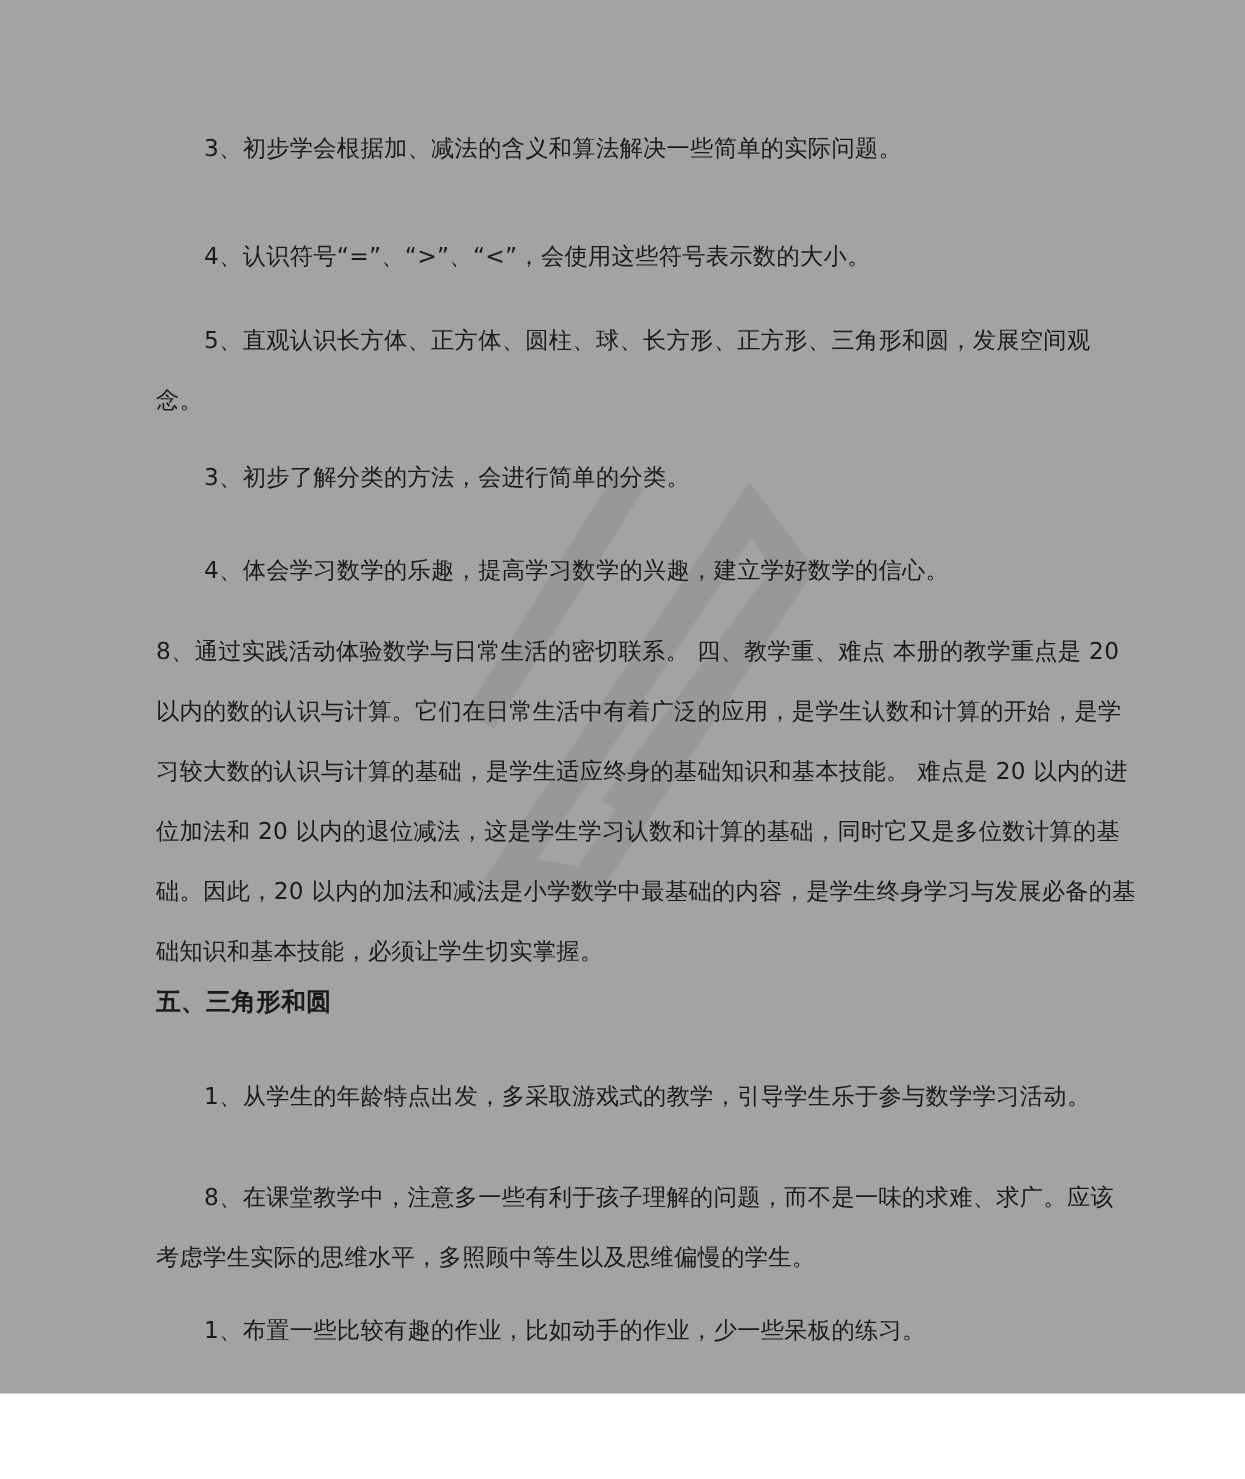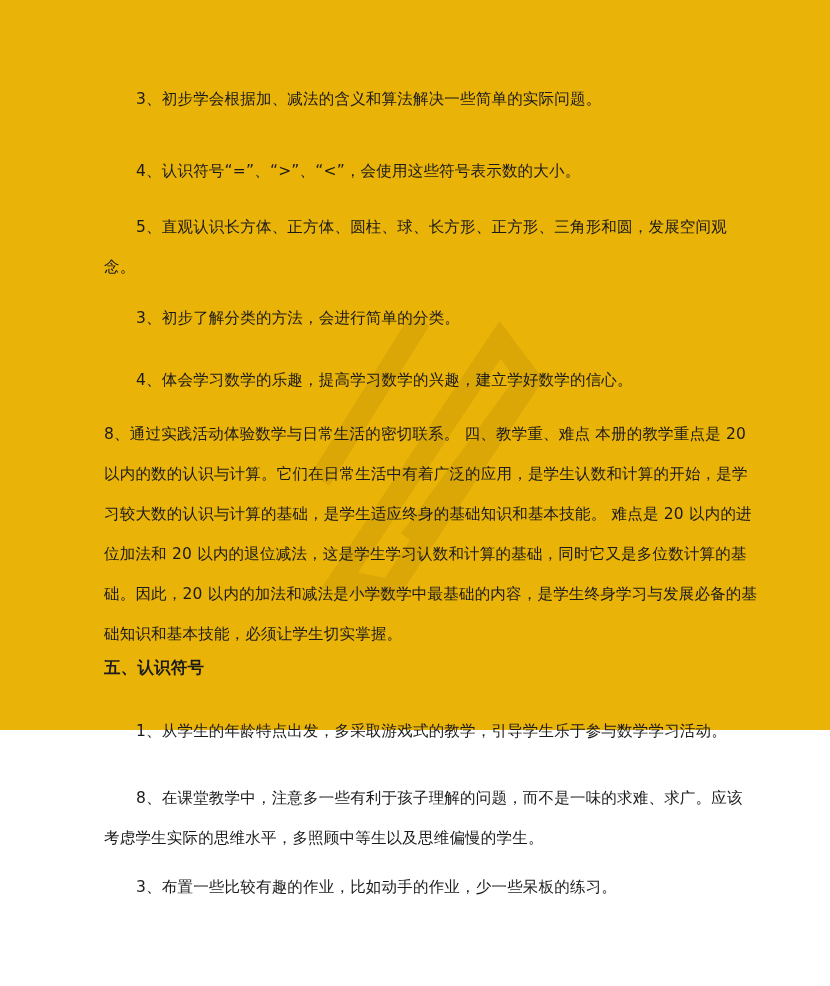--- a/index.html
+++ b/index.html
@@ -13,22 +13,22 @@
       position: relative;
       overflow: hidden;
       font-family: "DejaVu Sans", "Liberation Sans", sans-serif;
       color: #1a1a1a;
     }
     .page {
       position: absolute;
       left: 0;
       top: 0;
       width: 830px;
-      height: 730px;
-      background: #eab308;
+      height: 929px;
+      background: #a3a3a3;
     }
     .content {
       position: absolute;
       left: 104px;
       width: 654px;
     }
     .para {
       position: absolute;
       left: 0;
       width: 654px;
@@ -70,19 +70,19 @@
 
   <div class="content">
     <p class="para indent" style="top:84px">3、初步学会根据加、减法的含义和算法解决一些简单的实际问题。</p>
     <p class="para indent" style="top:156px">4、认识符号“=”、“&gt;”、“&lt;”，会使用这些符号表示数的大小。</p>
     <p class="para indent block" style="top:207px">5、直观认识长方体、正方体、圆柱、球、长方形、正方形、三角形和圆，发展空间观念。</p>
     <p class="para indent" style="top:303px">3、初步了解分类的方法，会进行简单的分类。</p>
     <p class="para indent" style="top:365px">4、体会学习数学的乐趣，提高学习数学的兴趣，建立学好数学的信心。</p>
 
     <p class="para block" style="top:414px">8、通过实践活动体验数学与日常生活的密切联系。 四、教学重、难点 本册的教学重点是 20 以内的数的认识与计算。它们在日常生活中有着广泛的应用，是学生认数和计算的开始，是学习较大数的认识与计算的基础，是学生适应终身的基础知识和基本技能。 难点是 20 以内的进位加法和 20 以内的退位减法，这是学生学习认数和计算的基础，同时它又是多位数计算的基础。因此，20 以内的加法和减法是小学数学中最基础的内容，是学生终身学习与发展必备的基础知识和基本技能，必须让学生切实掌握。</p>
 
-    <p class="para heading" style="top:653px">五、认识符号</p>
+    <p class="para heading" style="top:653px">五、三角形和圆</p>
 
     <p class="para indent" style="top:716px">1、从学生的年龄特点出发，多采取游戏式的教学，引导学生乐于参与数学学习活动。</p>
     <p class="para indent block" style="top:778px">8、在课堂教学中，注意多一些有利于孩子理解的问题，而不是一味的求难、求广。应该考虑学生实际的思维水平，多照顾中等生以及思维偏慢的学生。</p>
-    <p class="para indent" style="top:872px">3、布置一些比较有趣的作业，比如动手的作业，少一些呆板的练习。</p>
+    <p class="para indent" style="top:872px">1、布置一些比较有趣的作业，比如动手的作业，少一些呆板的练习。</p>
   </div>
 </div>
 
 </body></html>

